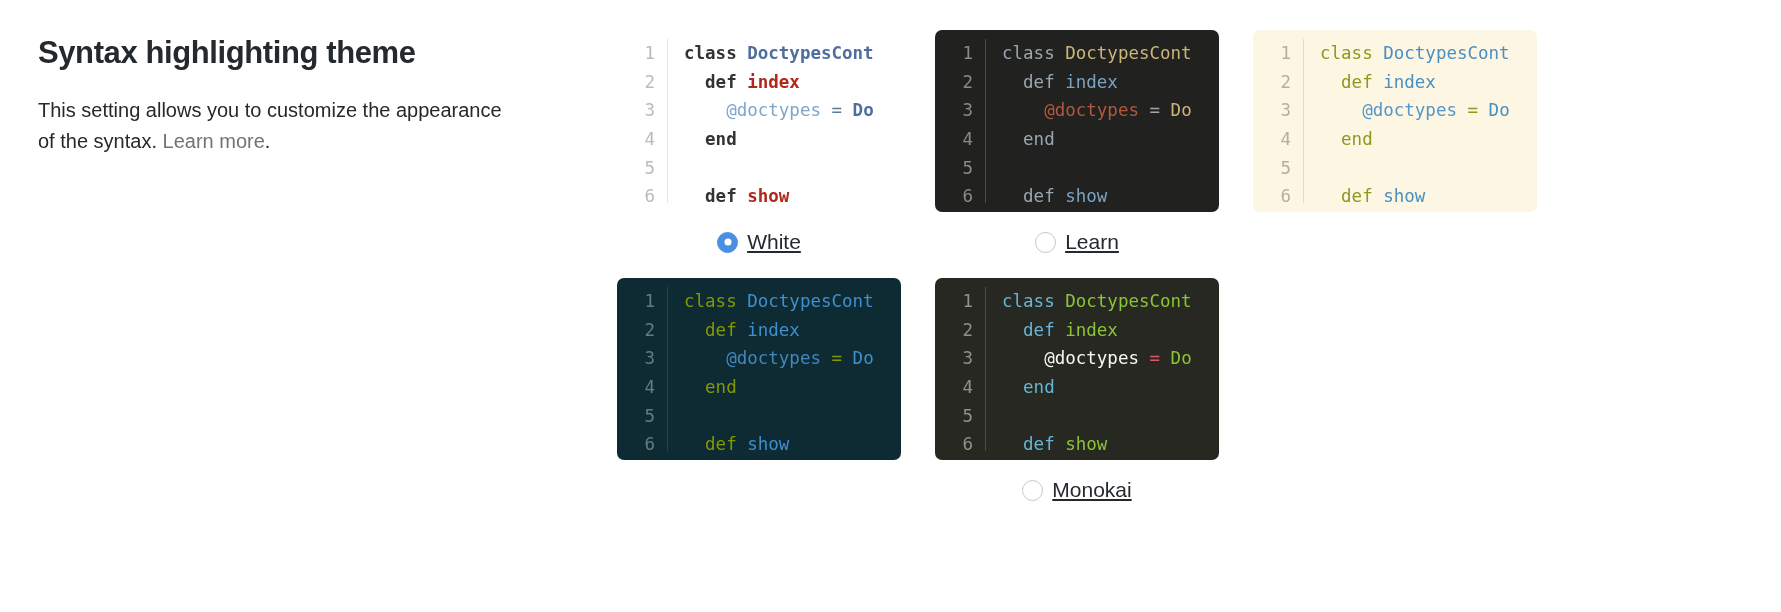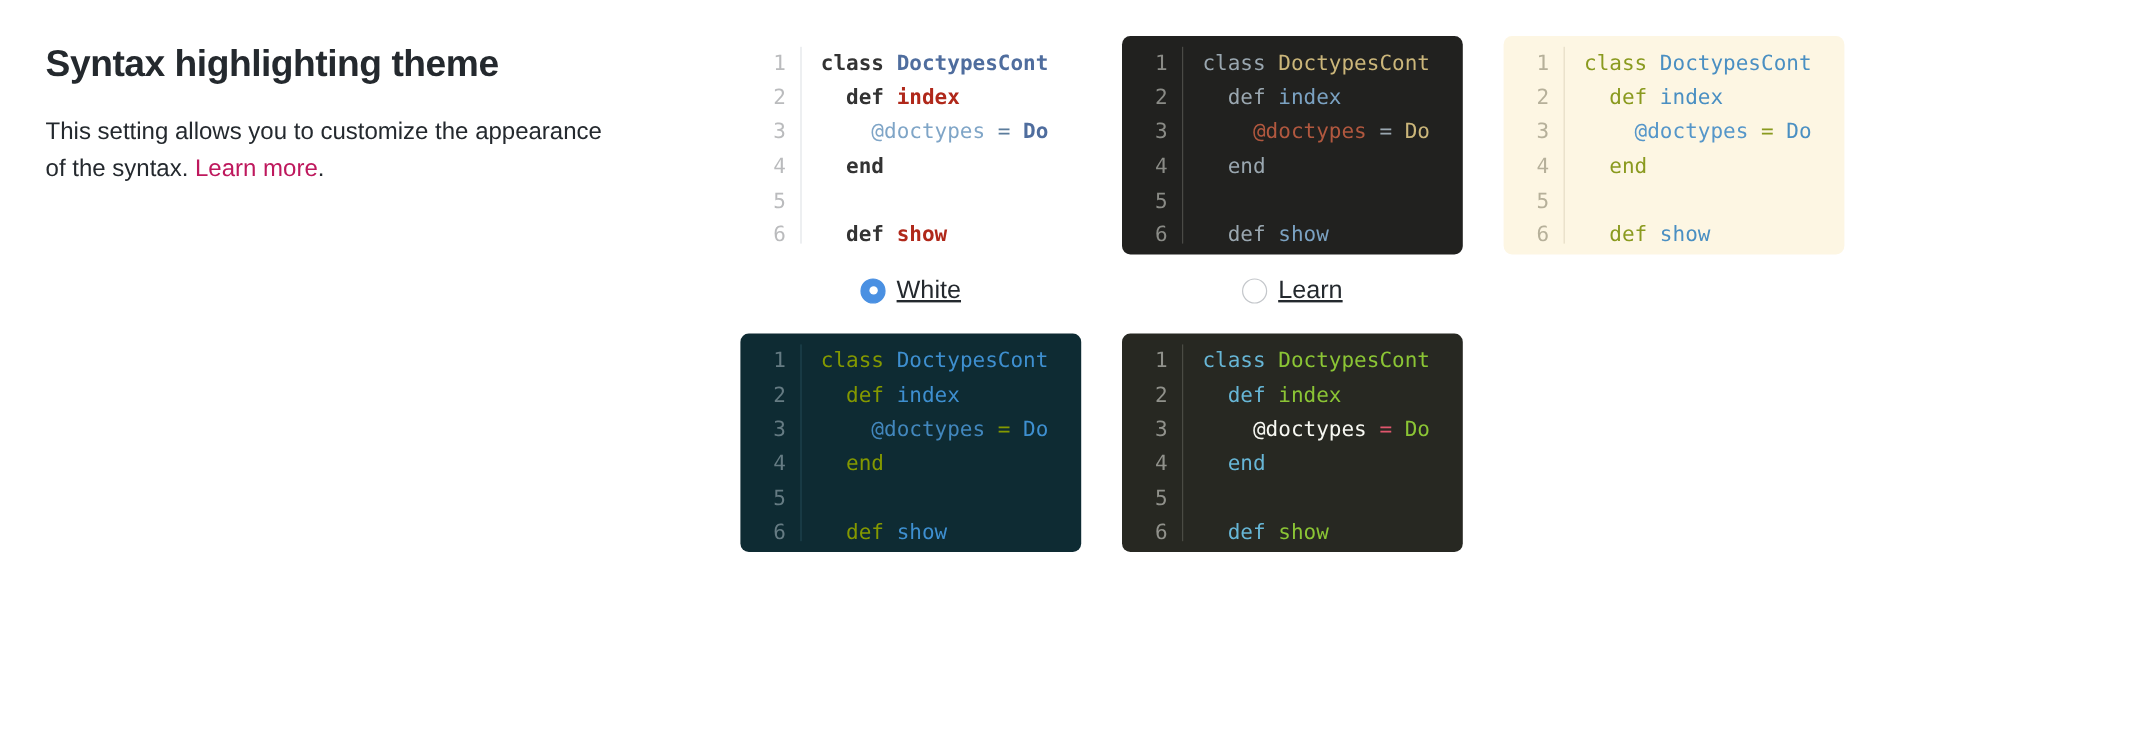--- a/index.html
+++ b/index.html
@@ -31,21 +31,21 @@
     line-height: 1.25;
   }
   .info-desc {
     font-size: 20px;
     color: #24292e;
     line-height: 1.55;
     margin: 0;
     max-width: 470px;
   }
   .info-link {
-    color: #be185d;
+    color: #737373;
     text-decoration: none;
   }
 
   
   .theme-grid {
     position: absolute;
     left: 617px; top: 30px;
     width: 1164px;
   }
   .theme-row {
@@ -267,17 +267,21 @@
               <span>1</span>
               <span>2</span>
               <span>3</span>
               <span>4</span>
               <span>5</span>
               <span>6</span>
             </div>
             <div class="gutter-rule"></div>
             <div class="code"><span class="ln"><span class="kw">class </span><span class="cls">DoctypesCont</span></span><span class="ln"><span class="kw">  def </span><span class="mth">index</span></span><span class="ln"><span class="ivr">    @doctypes </span><span class="op">= </span><span class="cls">Do</span></span><span class="ln"><span class="kw">  end</span></span><span class="ln"><span class="pln"></span></span><span class="ln"><span class="kw">  def </span><span class="mth">show</span></span></div>
           </div>
+          <div class="radio-row">
+            <span class="radio"></span>
+            <span class="radio-label">Monokai</span>
+          </div>
         </div>
       </div>
   </div>
 
 </div>
 
 </body></html>

